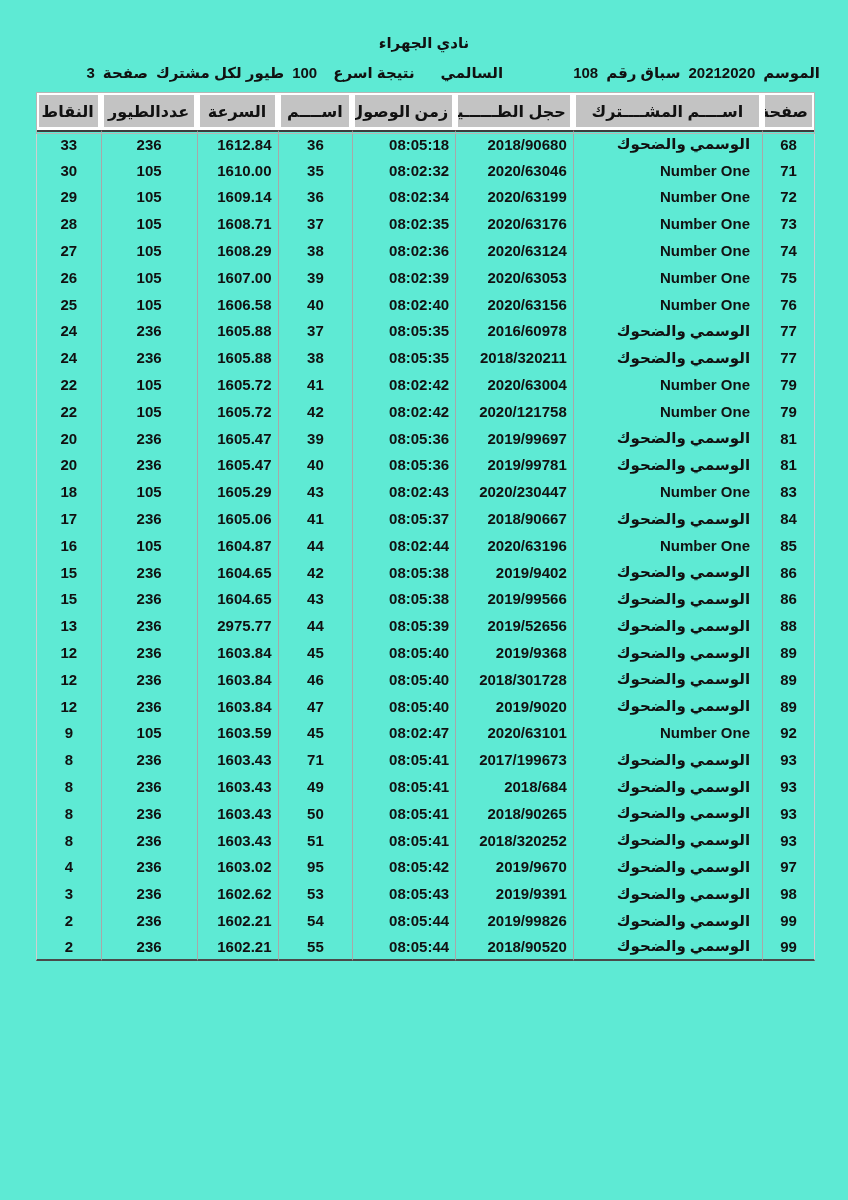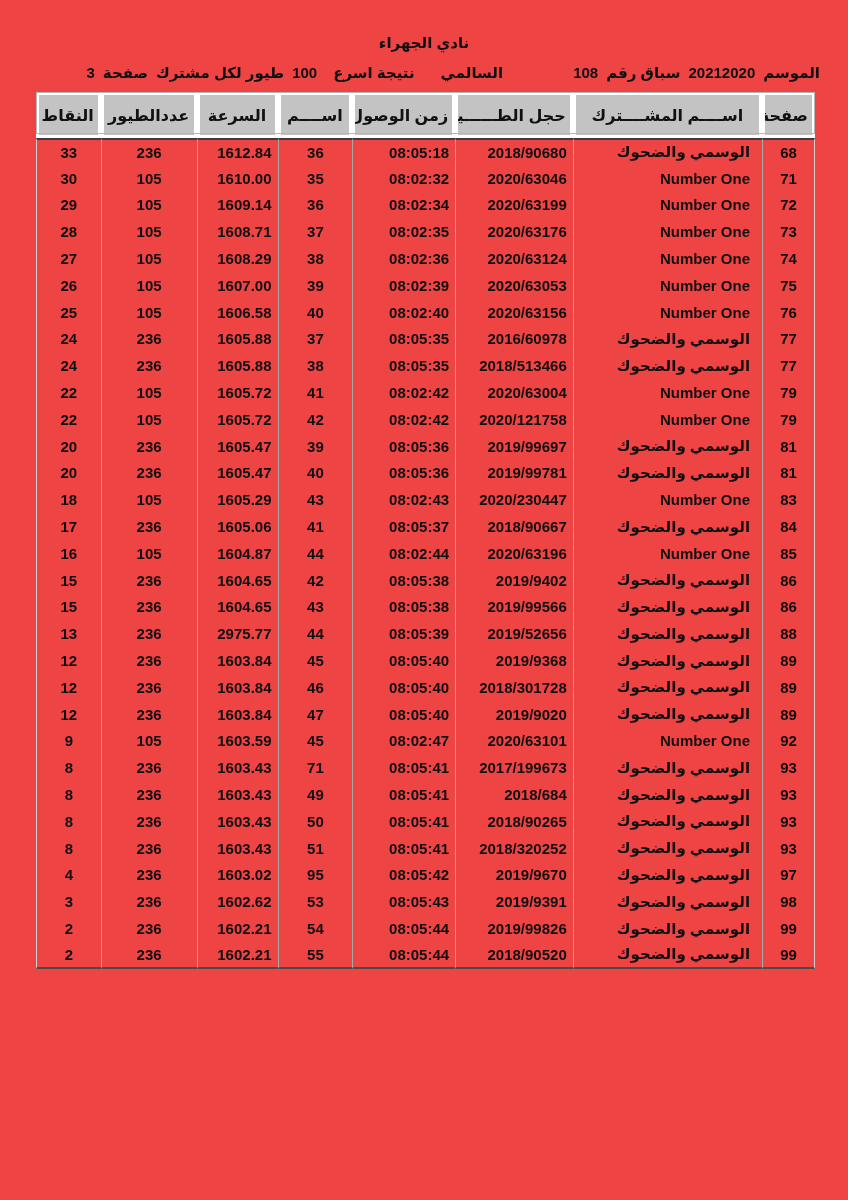--- a/index.html
+++ b/index.html
@@ -4,21 +4,21 @@
 <style>
   * { box-sizing: border-box; }
   html, body { margin: 0; padding: 0; }
   body {
     width: 848px; height: 1200px;
     background: #ffffff;
     font-family: "Liberation Sans", "DejaVu Sans", sans-serif;
     font-weight: bold;
     color: #111111;
   }
-  .page { width: 848px; height: 1200px; background:#ef4444; padding-top: 34px; overflow: hidden; }
+  .page { width: 848px; height: 1200px; background:#5eead4; padding-top: 34px; overflow: hidden; }
 
   .club-title {
     text-align: center;
     font-size: 15px;
     letter-spacing: 0.2px;
     margin: 0 0 12px 0;
     direction: rtl;
   }
 
   .info-bar {
@@ -44,21 +44,21 @@
   table.results {
     width: 100%;
     border-collapse: separate;
     border-spacing: 0;
     table-layout: fixed;
     direction: rtl;
   }
   thead th {
     background: #c3c3c3;
     border: 3px solid #ffffff;
-    height: 46px;
+    height: 38px;
     font-size: 16px;
     text-align: center;
     padding: 0 4px;
     overflow: hidden;
     white-space: nowrap;
   }
   tbody td {
     height: 26.8px;
     padding: 0 6px;
     font-size: 15px;
@@ -197,21 +197,21 @@
     <td class="al-r cell-ring">2016/60978</td>
     <td class="al-r cell-time">08:05:35</td>
     <td class="al-c cell-distance">37</td>
     <td class="al-r cell-speed">1605.88</td>
     <td class="al-c cell-birds">236</td>
     <td class="al-c cell-points">24</td>
   </tr>
           <tr>
     <td class="al-c cell-rank">77</td>
     <td class="al-r cell-name">الوسمي والضحوك</td>
-    <td class="al-r cell-ring">2018/513466</td>
+    <td class="al-r cell-ring">2018/320211</td>
     <td class="al-r cell-time">08:05:35</td>
     <td class="al-c cell-distance">38</td>
     <td class="al-r cell-speed">1605.88</td>
     <td class="al-c cell-birds">236</td>
     <td class="al-c cell-points">24</td>
   </tr>
           <tr>
     <td class="al-c cell-rank">79</td>
     <td class="al-r cell-name">Number One</td>
     <td class="al-r cell-ring">2020/63004</td>

